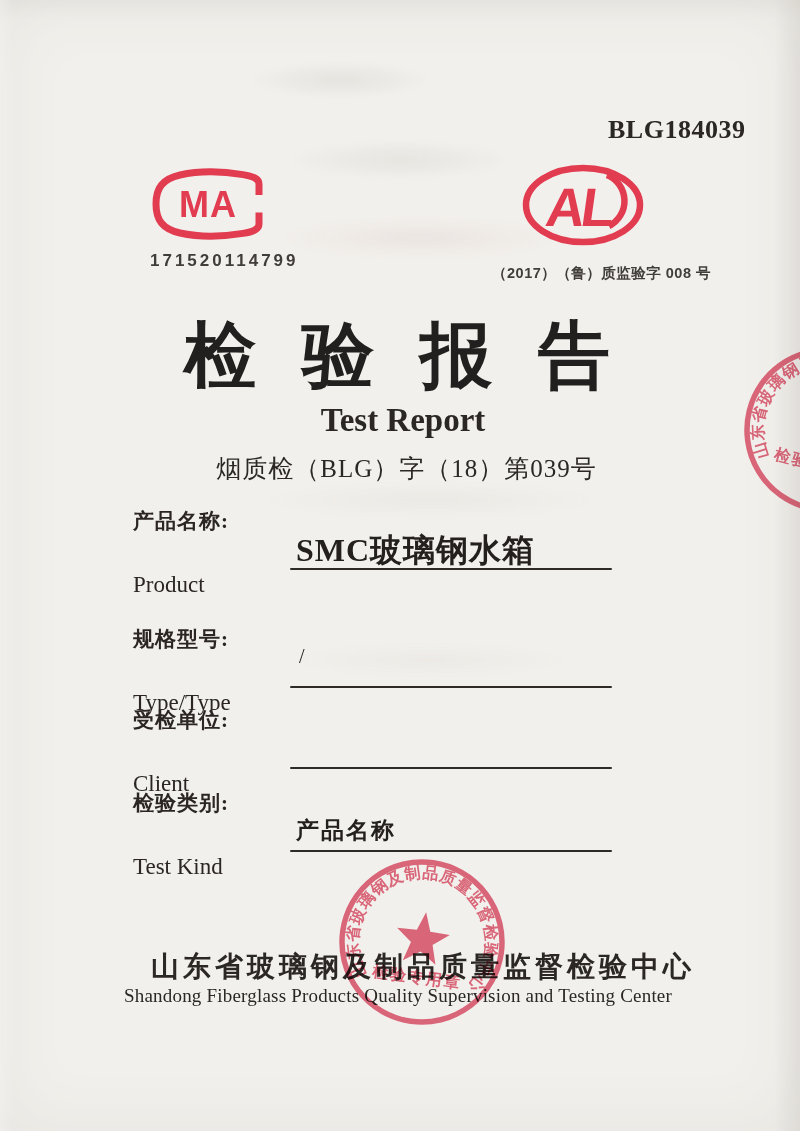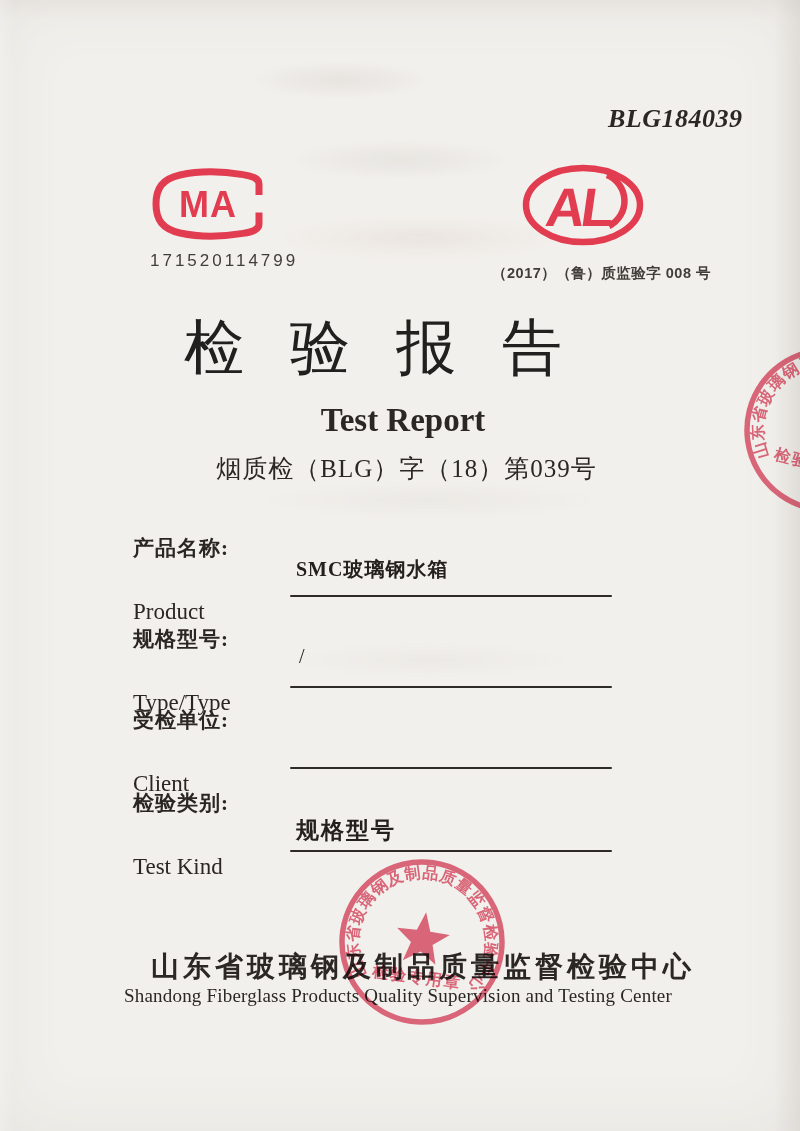--- a/index.html
+++ b/index.html
@@ -32,64 +32,64 @@
       radial-gradient(130px 26px at 340px 80px, rgba(125,120,112,.10), transparent 70%),
       radial-gradient(160px 28px at 400px 160px, rgba(125,120,112,.09), transparent 70%),
       radial-gradient(200px 30px at 420px 238px, rgba(160,90,90,.07), transparent 70%),
       radial-gradient(240px 26px at 430px 500px, rgba(125,120,112,.05), transparent 70%),
       radial-gradient(200px 24px at 430px 660px, rgba(125,120,112,.045), transparent 70%);
     filter:blur(2px);
   }
   .abs{position:absolute;}
 
   .report-code{
-    top:104px;left:608px;width:130px;
-    font-weight:700;font-size:26px;letter-spacing:.5px;color:#2b2724;font-style:italic;
+    top:115px;left:608px;width:130px;
+    font-weight:700;font-size:26px;letter-spacing:.5px;color:#2b2724;
   }
 
   
   .cma-svg{top:168px;left:150px;}
   .cma-outline{fill:none;stroke:var(--logo-red);stroke-width:7;}
   .cma-letters{font:700 36px "Liberation Sans",sans-serif;fill:var(--logo-red);letter-spacing:1px;}
   .cma-number{
     top:251px;left:150px;width:134px;text-align:center;
-    font-family:"Liberation Sans",sans-serif;font-weight:400;font-size:17px;
+    font-family:"Liberation Sans",sans-serif;font-weight:700;font-size:17px;
     letter-spacing:3px;color:#413d39;
   }
 
   
   .cal-svg{top:162px;left:521px;}
   .cal-ellipse{fill:none;stroke:var(--logo-red);stroke-width:6.5;}
   .cal-carc{fill:none;stroke:var(--logo-red);stroke-width:6.5;}
   .cal-letters{font:700 54px "Liberation Sans",sans-serif;fill:var(--logo-red);letter-spacing:-4px;}
   .cal-number{
     top:264px;left:492px;width:212px;text-align:center;white-space:nowrap;
     font-family:"Liberation Sans",sans-serif;font-weight:700;font-size:14.5px;
     letter-spacing:.5px;color:#413d39;
   }
 
   .title-cn{
     top:308px;left:184px;white-space:nowrap;
-    font-family:"Liberation Sans",sans-serif;font-weight:400;
-    font-size:60px;letter-spacing:46px;color:#21201e;
+    font-family:"Liberation Sans",sans-serif;font-weight:700;
+    font-size:72px;letter-spacing:46px;color:#21201e;
   }
   .title-en{
     top:402px;left:0;width:806px;text-align:center;
     font-weight:700;font-size:33px;color:#2b2724;
   }
   .doc-no{
     top:452px;left:0;width:798px;text-align:center;
     font-size:25px;letter-spacing:1px;color:#2b2724;padding-left:15px;
   }
 
   
   .field{position:absolute;left:0;width:100%;height:84px;}
   .f-cn{position:absolute;left:133px;top:0;font-size:21px;font-weight:600;letter-spacing:1px;color:#2b2623;}
   .f-en{position:absolute;left:133px;top:37px;font-size:23px;color:#2b2623;margin-top:28px;}
-  .f-val{position:absolute;left:296px;top:22px;font-size:20px;font-weight:600;letter-spacing:1px;color:#24201d;white-space:nowrap;}
+  .f-val{position:absolute;left:296px;top:22px;font-size:32px;font-weight:600;letter-spacing:1px;color:#24201d;white-space:nowrap;}
   .f-line{position:absolute;left:290px;top:61px;width:322px;height:2px;background:#2e2a26;border-radius:1px;}
   .field-2 .f-val{font-size:20px;font-weight:400;left:299px;top:20px;}
   .field-3 .f-val{font-size:26px;letter-spacing:3px;top:23px;}
   .field-4 .f-val{font-size:23px;letter-spacing:2px;top:26px;}
 
   .org-cn{
     top:948px;left:151px;white-space:nowrap;
     font-weight:700;font-size:28px;letter-spacing:4px;color:#2b2724;
   }
   .org-en{
@@ -124,41 +124,41 @@
     <ellipse class="cal-ellipse" cx="62" cy="43" rx="57" ry="37"></ellipse>
     <path class="cal-carc" d="M 86,13 A 28,28 0 0 1 88,64"></path>
     <text class="cal-letters" x="0" y="0" text-anchor="middle" transform="translate(55,64) skewX(-8)">AL</text>
   </svg>
   <div class="abs cal-number">（2017）（鲁）质监验字 008 号</div>
 
   <div class="abs title-cn">检验报告</div>
   <div class="abs title-en">Test Report</div>
   <div class="abs doc-no">烟质检（BLG）字（18）第039号</div>
 
-  <div class="field field-1" style="top:534px">
+  <div class="field field-1" style="top:507px">
     <div class="f-cn">产品名称:</div>
     <div class="f-en">Product</div>
     <div class="f-val">SMC玻璃钢水箱</div>
     <div class="f-line"></div>
   </div>
   <div class="field field-2" style="top:625px">
     <div class="f-cn">规格型号:</div>
     <div class="f-en">Type/Type</div>
     <div class="f-val">/</div>
     <div class="f-line"></div>
   </div>
   <div class="field field-3" style="top:706px">
     <div class="f-cn">受检单位:</div>
     <div class="f-en">Client</div>
     <div class="f-line"></div>
   </div>
   <div class="field field-4" style="top:789px">
     <div class="f-cn">检验类别:</div>
     <div class="f-en">Test Kind</div>
-    <div class="f-val">规格型号</div>
+    <div class="f-val">产品名称</div>
     <div class="f-line"></div>
   </div>
 
   <div class="abs org-cn">山东省玻璃钢及制品质量监督检验中心</div>
   <div class="abs org-en">Shandong Fiberglass Products Quality Supervision and Testing Center</div>
 
   <svg class="abs stamp stamp-main" width="180" height="180" viewBox="0 0 180 180">
     <defs>
       <path id="stamp1-arc" d="M 41,131.1 A 64,64 0 1 1 139,131.1"></path>
     </defs>

